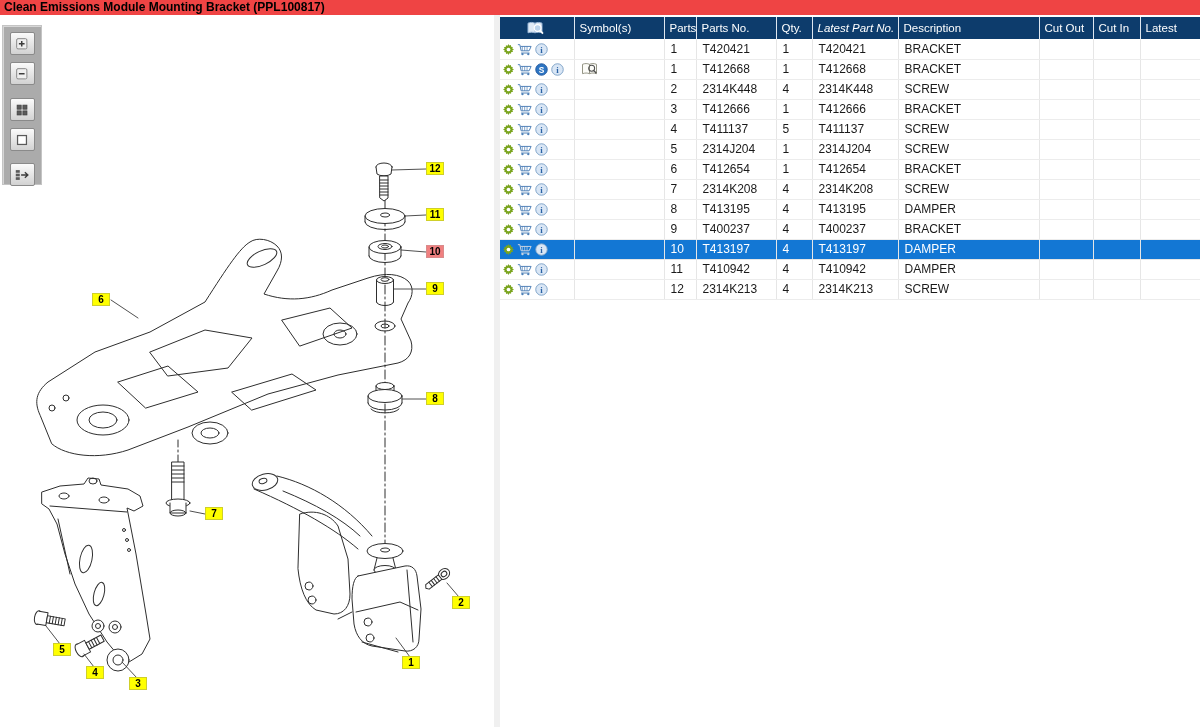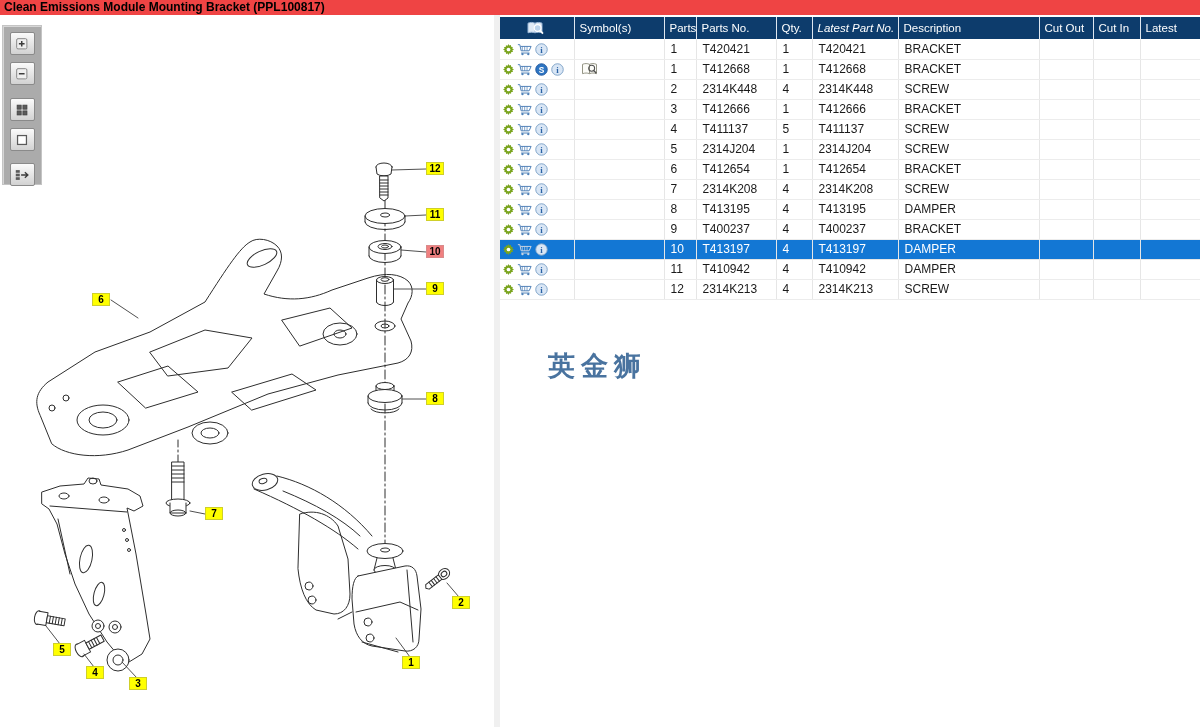--- a/index.html
+++ b/index.html
@@ -714,14 +714,13 @@
           <td>2314K213</td>
           <td>4</td>
           <td>2314K213</td>
           <td>SCREW</td>
           <td></td>
           <td></td>
           <td></td>
         </tr>
       </tbody>
   </table>
-  <div id="watermark">英金狮</div>
 </div>
 
 </body></html>

